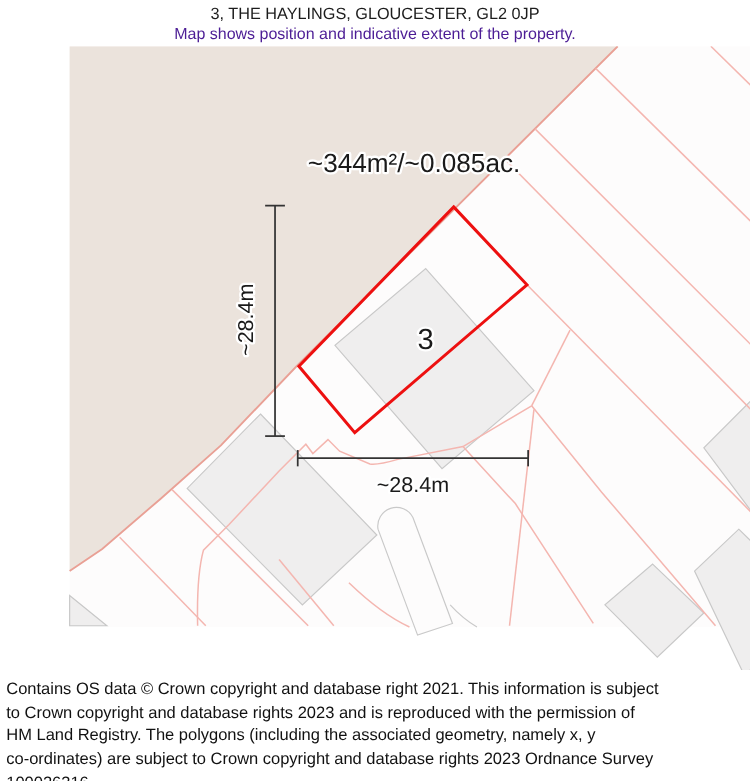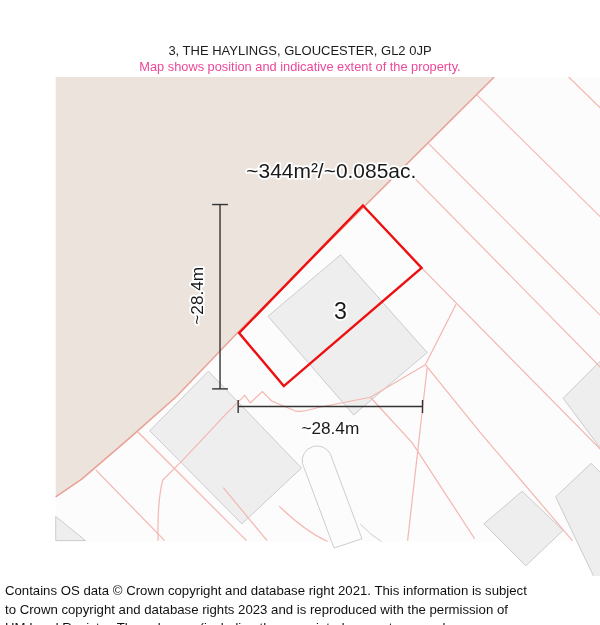--- a/index.html
+++ b/index.html
@@ -1,20 +1,20 @@
 <!DOCTYPE html>
 <html><head>
 <meta charset="utf-8">
 <style>
   html,body{margin:0;padding:0;background:#ffffff;}
   .page{width:600px;height:625px;overflow:hidden;background:#ffffff;
         font-family:"Liberation Sans",sans-serif;position:relative;}
   .header{height:37px;text-align:center;background:#ffffff;}
-  .title{font-size:13px;color:#1c1c1c;padding-top:3px;line-height:16px;margin-top:40px;}
-  .subtitle{font-size:12.8px;color:#ec4899;line-height:15px;}
+  .title{font-size:13px;color:#1c1c1c;padding-top:3px;line-height:16px;}
+  .subtitle{font-size:12.8px;color:#4c1d95;line-height:15px;}
   .map-wrap{width:600px;height:499px;display:block;padding-left:35px;}
   svg{display:block;}
   .footer{padding:6px 5px 0 5px;font-size:13.2px;line-height:18.7px;
           color:#111111;white-space:pre-line;}
   .maplabel{font-family:"Liberation Sans",sans-serif;fill:#1a1a1a;
             paint-order:stroke;stroke:#ffffff;stroke-width:4px;
             stroke-linejoin:round;}
   .arealabel{font-size:22.5px;}
   .plotlabel{font-size:25px;}
   .dimlabel{font-size:18.5px;}

